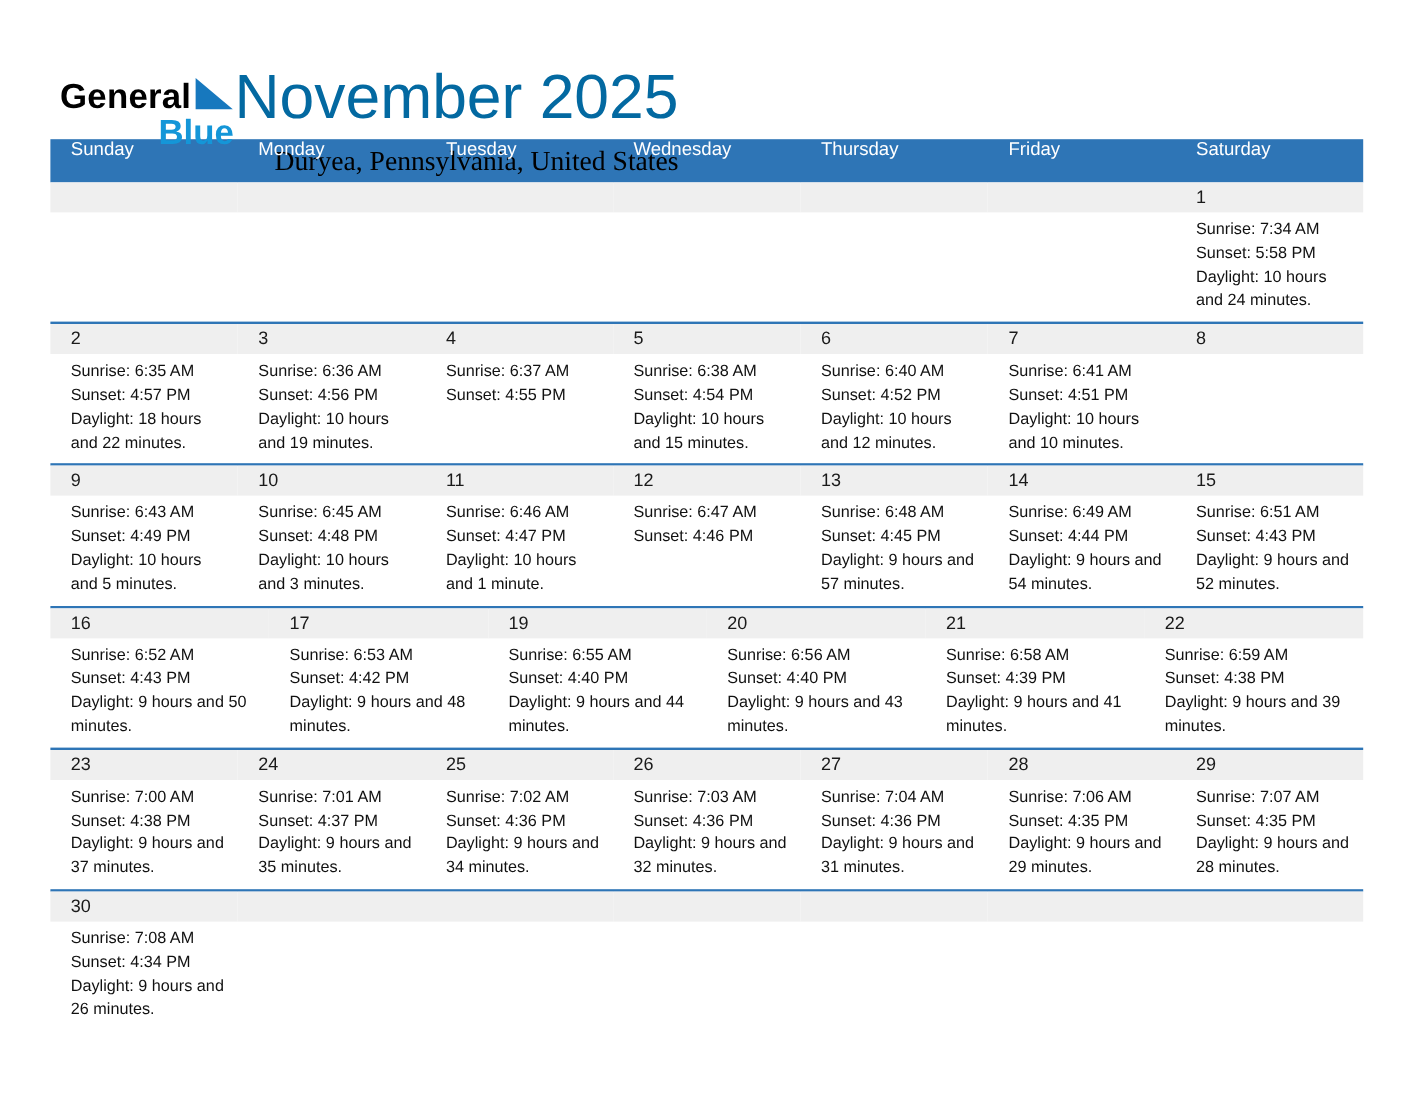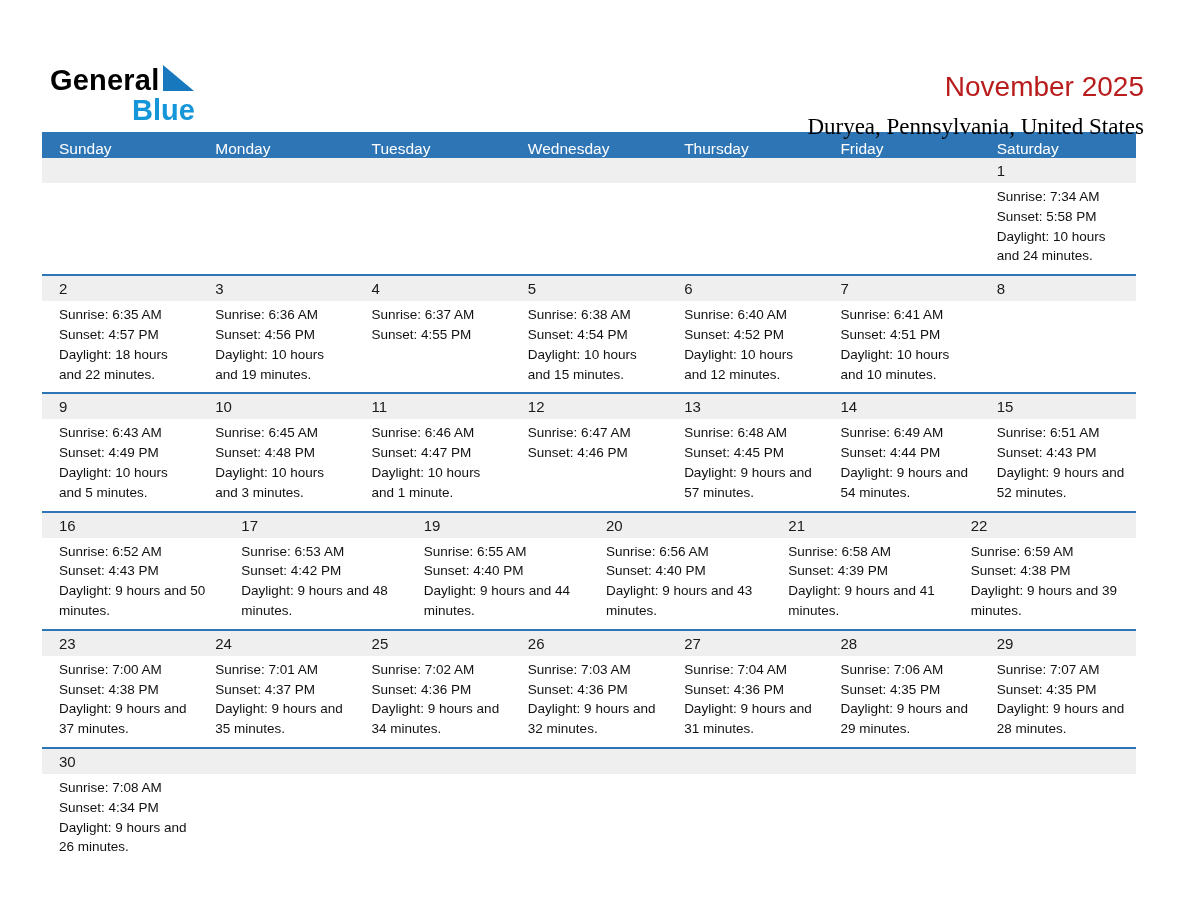--- a/index.html
+++ b/index.html
@@ -12,40 +12,40 @@
   }
   *{box-sizing:border-box;}
   html,body{margin:0;padding:0;background:#ffffff;}
   body{
     width:1188px;height:918px;
     font-family:"Liberation Sans", sans-serif;
     color:var(--text);
   }
   .page{position:relative;width:1188px;height:918px;overflow:hidden;}
   .top{
-    display:flex;justify-content:space-between;align-items:flex-start;
-    padding:42px 44px 0 50px;height:132px;
+    display:flex;align-items:flex-start;
+    padding:42px 44px 0 50px;height:116px;
   }
   .logo{padding-top:22px;line-height:1;}
   .logo-line1{display:flex;align-items:flex-end;}
   .logo-general{
     font-size:29px;font-weight:700;color:#000;letter-spacing:0.2px;
   }
   .logo-tri{margin-left:2px;display:inline-block;}
   .logo-blue{
     font-size:29px;font-weight:700;color:var(--logo-blue);
     margin-left:82px;margin-top:1px;
   }
   .titles{text-align:right;padding-top:8px;}
-  .month-title{font-size:28px;font-weight:400;color:#b91c1c;line-height:1.2;margin-top:20px;}
+  .month-title{font-size:52px;font-weight:400;color:#0369a1;line-height:1.2;}
   .location{font-size:23px;font-weight:400;color:#000;margin-top:10px;font-family:Liberation Serif, serif;}
   .calendar{margin:0 52px 0 42px;}
   .day-headers{
     display:flex;background:var(--header-bg);color:#ffffff;
-    height:26px;align-items:flex-end;
+    height:36px;align-items:flex-start;
   }
   .day-header{flex:1;padding-left:17px;font-size:15.5px;font-weight:400;}
   .week-row{display:flex;}
   .week-row + .week-row{border-top:2px solid var(--row-divider);}
   .day-cell{flex:1;min-width:0;}
   .day-number{
     background:var(--band-bg);height:25px;line-height:25px;
     padding-left:17px;font-size:15px;color:#1a1a1a;
   }
   .day-details{padding:4px 6px 8px 17px;min-height:84px;}

